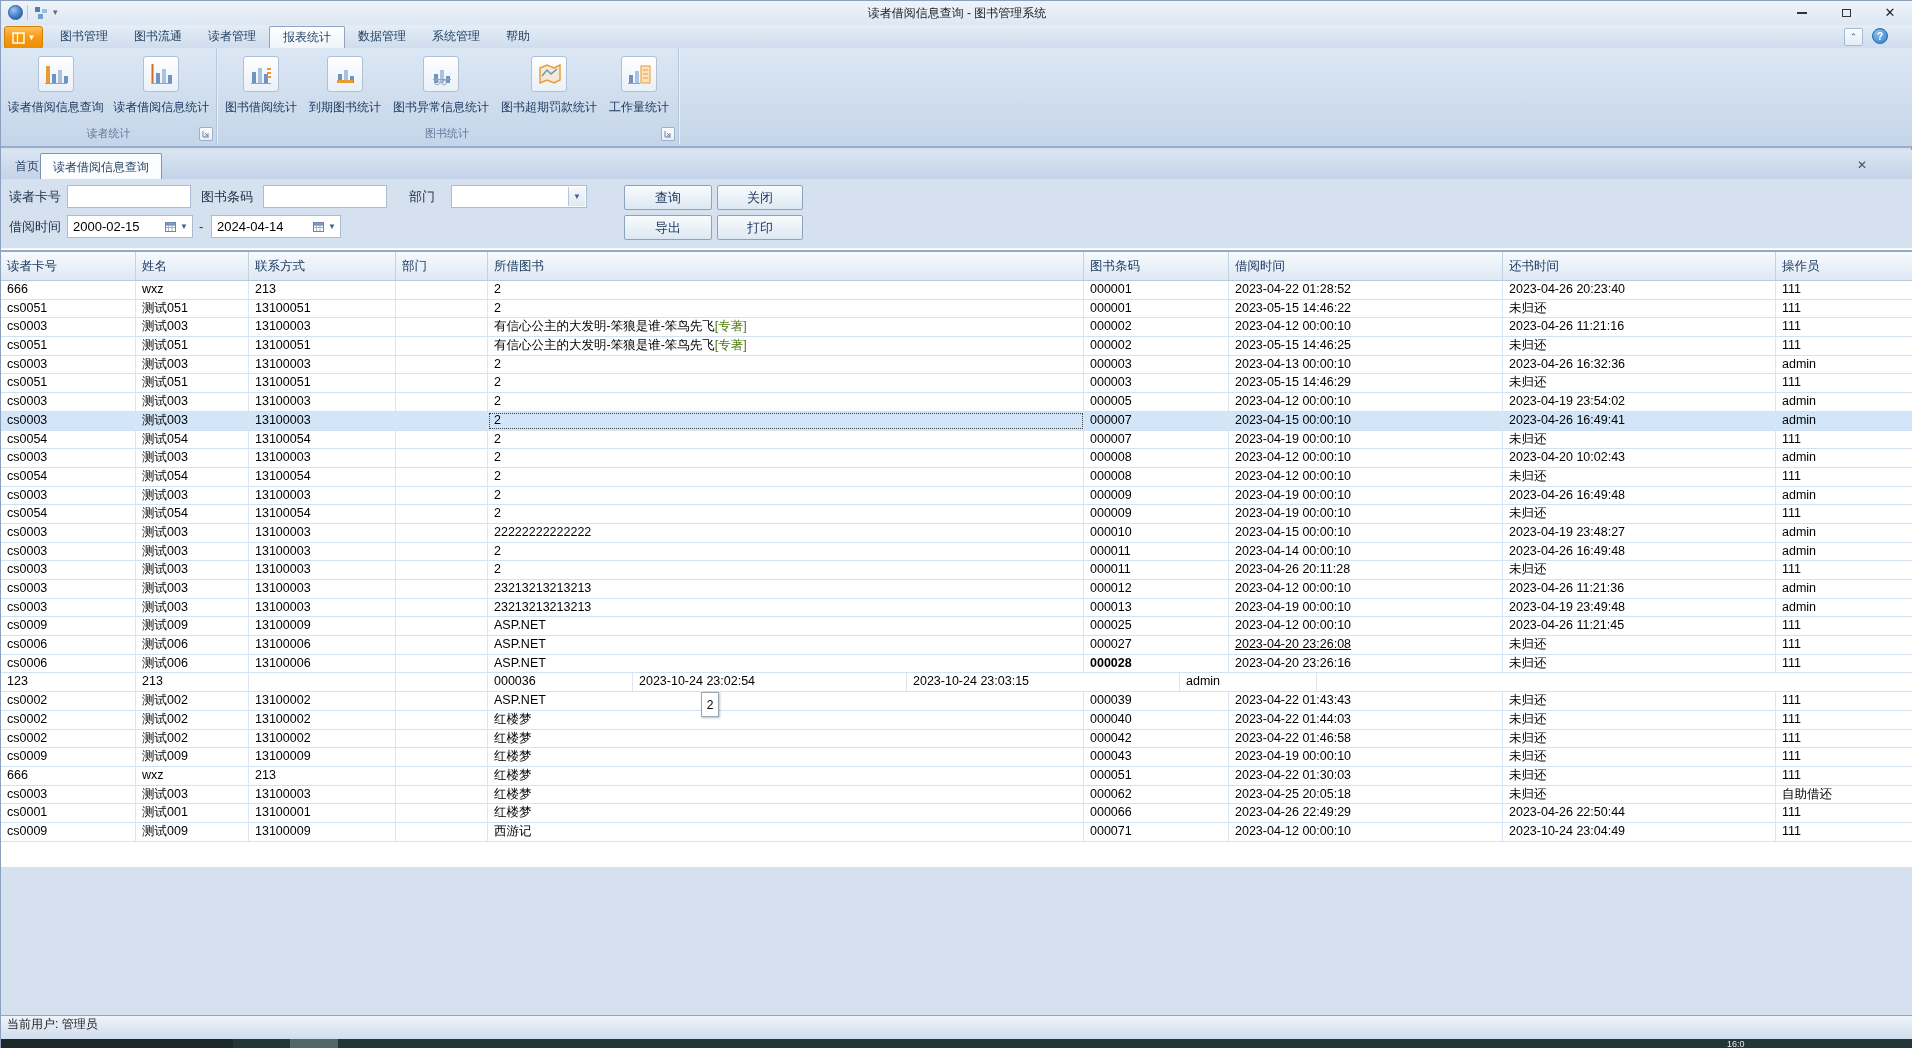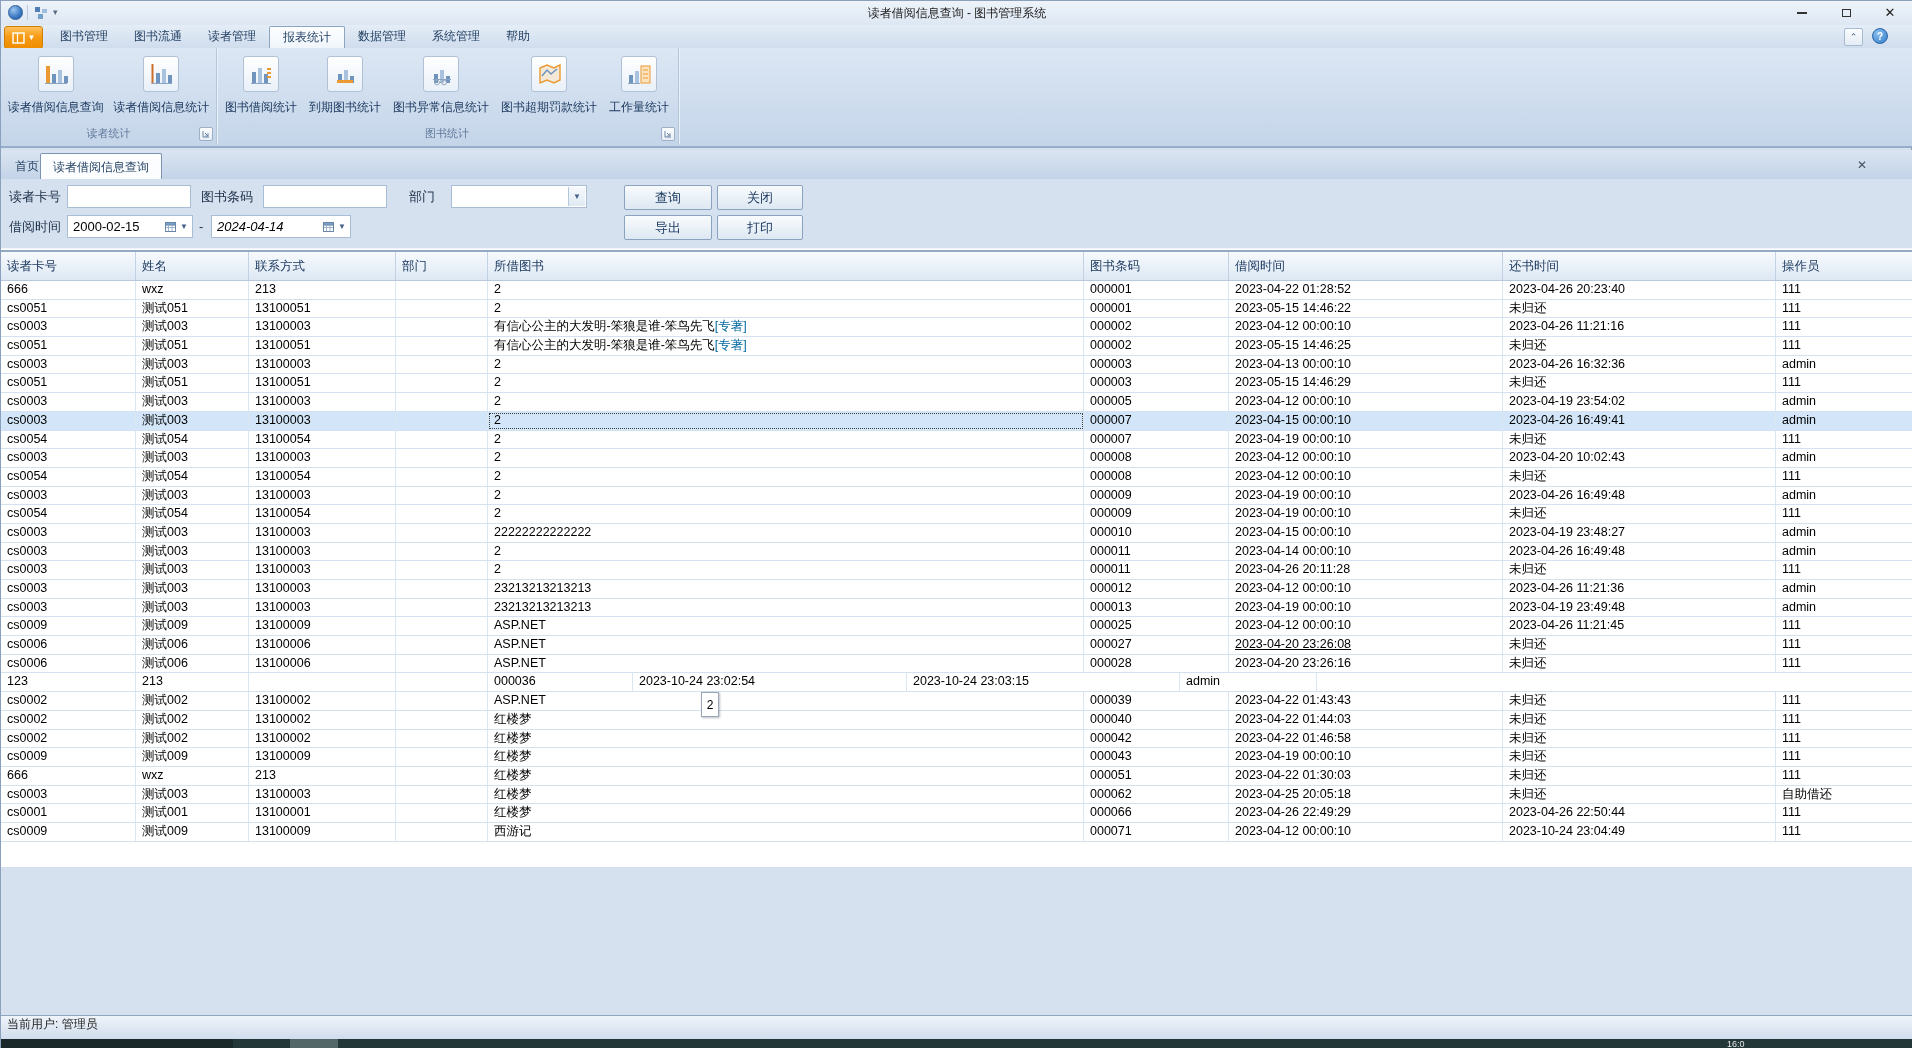--- a/index.html
+++ b/index.html
@@ -76,21 +76,21 @@
   #gridheader{position:absolute;left:0;top:1px;width:1912px;height:31px;box-sizing:border-box;
       border-top:2px solid #93a9c4;background:linear-gradient(#f7fafd,#dde8f4);border-bottom:1px solid #b9c9dc;display:flex;}
   .hcell{box-sizing:border-box;border-right:1px solid #c3d2e2;padding-left:6px;font-size:12.5px;color:#1d3a60;
       display:flex;align-items:center;white-space:nowrap;overflow:hidden;}
   #gridrows{position:absolute;left:0;top:32px;width:1912px;}
   .grow{display:flex;height:18.7px;box-sizing:border-box;border-bottom:1px solid #d3e1f0;background:#fff;}
   .grow.sel{background:#d3e6f9;}
   .gcell{box-sizing:border-box;border-right:1px solid #dae6f2;padding:0 2px 0 6px;font-size:12.5px;color:#000;
       line-height:17.5px;white-space:nowrap;overflow:hidden;}
   .gcell.focus{outline:1px dotted #3f3f3f;outline-offset:-2px;}
-  .pub-suffix{color:#0369a1;}
+  .pub-suffix{color:#4d7c0f;}
   #float-editor{left:700px;top:443px;width:18px;height:25px;background:#fff;border:1px solid #9aa7b4;box-sizing:border-box;
       font-size:12px;display:flex;align-items:center;justify-content:center;box-shadow:1px 1px 2px rgba(60,70,90,.35);z-index:5;}
 
   
   #belowgrid{left:0;top:866px;width:1912px;height:148px;background:#d6e1ef;}
   #statusbar{left:0;top:1014px;width:1912px;height:24px;border-top:1px solid #8fa5c1;
       background:linear-gradient(#eff4fa,#cfdcec);display:flex;align-items:flex-start;}
   #statusbar span{font-size:12px;color:#222;padding-left:6px;}
   #taskbar{left:0;top:1038px;width:1912px;height:10px;background:#243738;}
   #taskbar .dark{position:absolute;left:0;top:0;width:232px;height:10px;background:#1a2829;}
@@ -283,21 +283,21 @@
       <svg width="11" height="11" viewBox="0 0 11 11">
         <rect x="0.5" y="1.5" width="10" height="9" fill="#fff" stroke="#6b87a8"></rect>
         <rect x="0.5" y="1.5" width="10" height="2.6" fill="#7ba0c9" stroke="#6b87a8"></rect>
         <line x1="3.5" y1="4" x2="3.5" y2="10" stroke="#9db4cc"></line>
           <line x1="7" y1="4" x2="7" y2="10" stroke="#9db4cc"></line>
         <line x1="1" y1="6.5" x2="10" y2="6.5" stroke="#9db4cc"></line>
       </svg>
       <span class="caret">▼</span>
     </div>
     <div class="flabel" style="left:198px;top:36px;">-</div>
-    <div class="tbox dp" style="left:210px;top:36px;width:140px;font-style:italic;">
+    <div class="tbox dp" style="left:210px;top:36px;width:130px;">
       <span class="dptext">2024-04-14</span>
       <svg width="11" height="11" viewBox="0 0 11 11">
         <rect x="0.5" y="1.5" width="10" height="9" fill="#fff" stroke="#6b87a8"></rect>
         <rect x="0.5" y="1.5" width="10" height="2.6" fill="#7ba0c9" stroke="#6b87a8"></rect>
         <line x1="3.5" y1="4" x2="3.5" y2="10" stroke="#9db4cc"></line>
           <line x1="7" y1="4" x2="7" y2="10" stroke="#9db4cc"></line>
         <line x1="1" y1="6.5" x2="10" y2="6.5" stroke="#9db4cc"></line>
       </svg>
       <span class="caret">▼</span>
     </div>
@@ -551,21 +551,21 @@
           <div class="gcell" style="width: 274px; text-decoration: underline;">2023-04-20 23:26:08</div>
           <div class="gcell" style="width: 273px;">未归还</div>
           <div class="gcell" style="width: 137px;">111</div>
         </div>
         <div class="grow">
           <div class="gcell" style="width: 135px;">cs0006</div>
           <div class="gcell" style="width: 113px;">测试006</div>
           <div class="gcell" style="width: 147px;">13100006</div>
           <div class="gcell" style="width: 92px;"></div>
           <div class="gcell" style="width: 596px;">ASP.NET</div>
-          <div class="gcell" style="width: 145px;">000028</div>
+          <div class="gcell" style="width: 145px; font-weight: bold;">000028</div>
           <div class="gcell" style="width: 274px;">2023-04-20 23:26:16</div>
           <div class="gcell" style="width: 273px;">未归还</div>
           <div class="gcell" style="width: 137px;">111</div>
         </div>
         <div class="grow">
           <div class="gcell" style="width: 135px;">123</div>
           <div class="gcell" style="width: 113px;">213</div>
           <div class="gcell" style="width: 147px;"></div>
           <div class="gcell" style="width: 92px;"></div>
           <div class="gcell" style="width: 145px;">000036</div>

